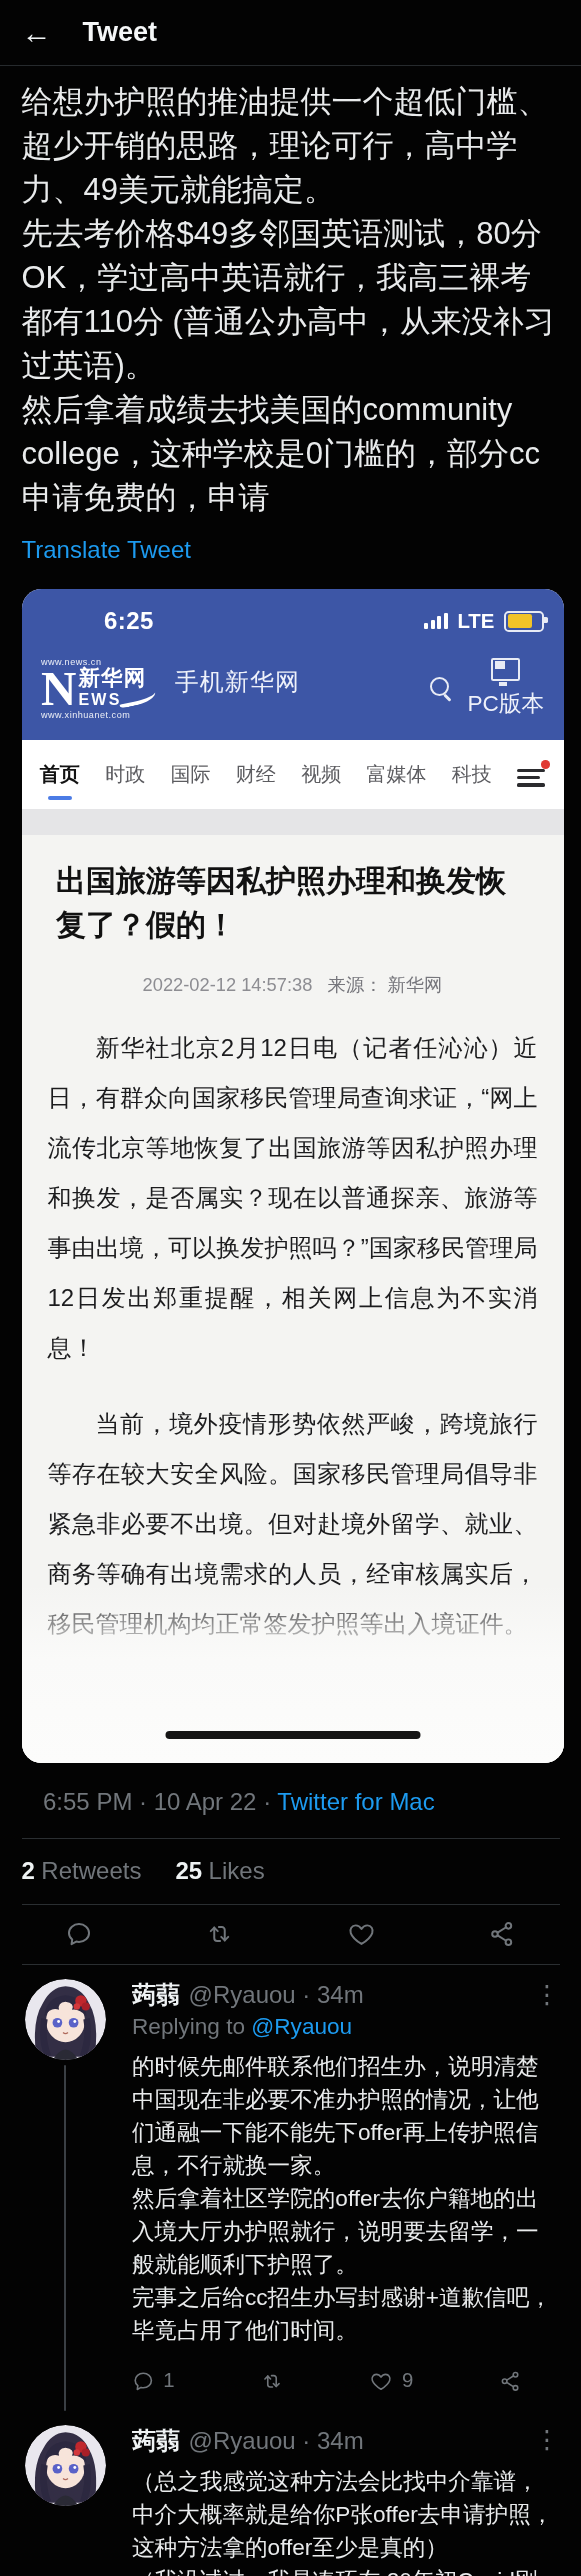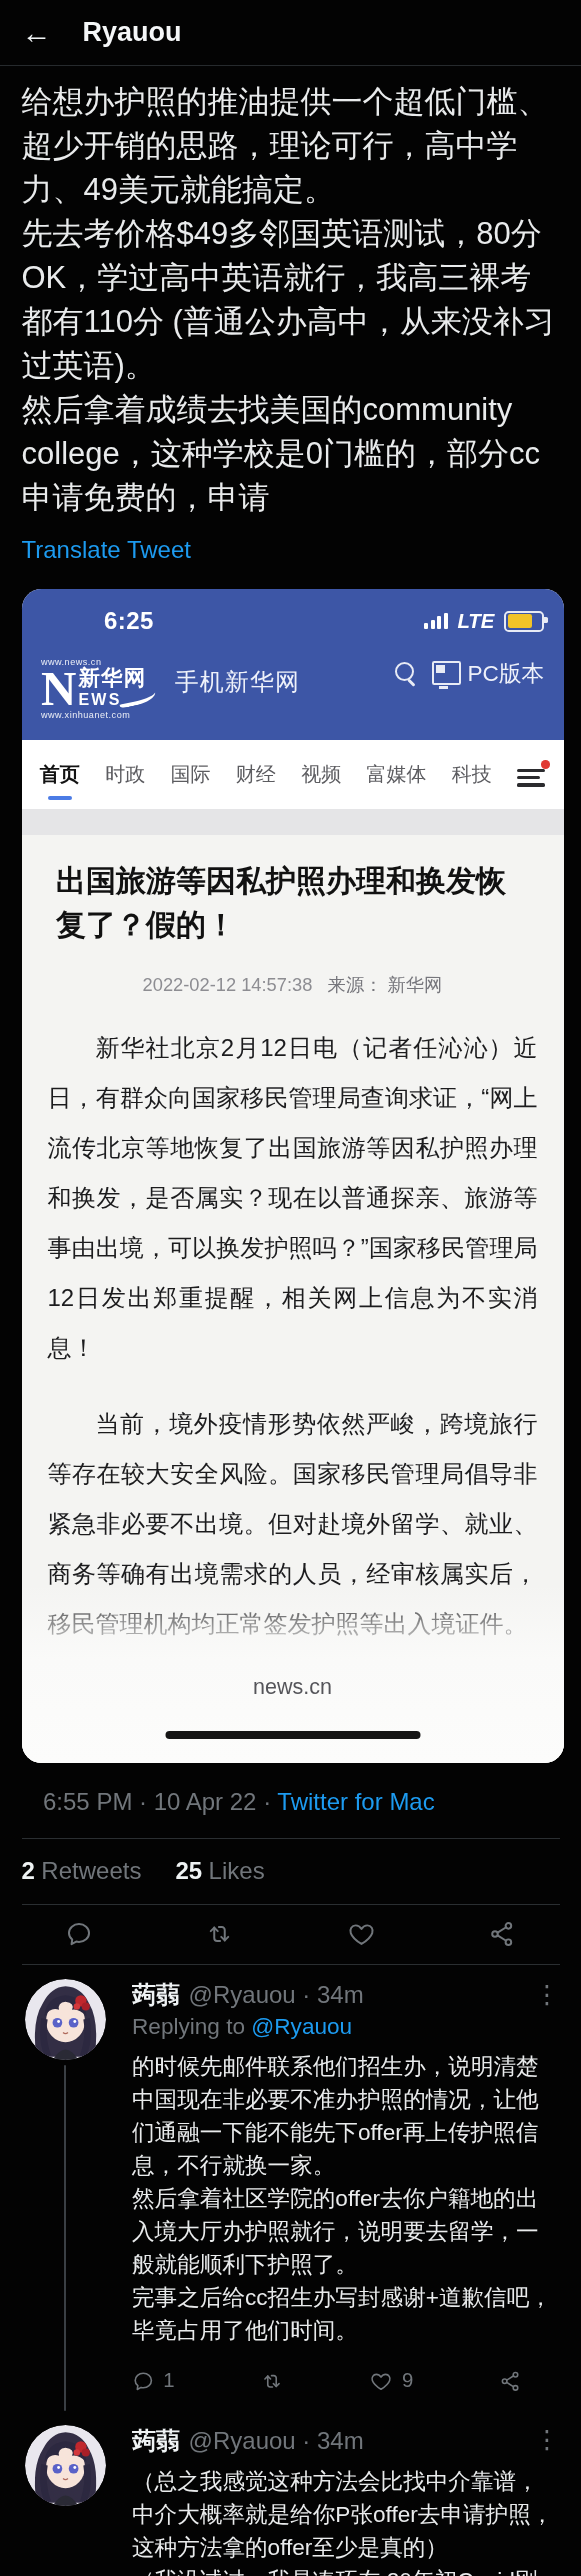--- a/index.html
+++ b/index.html
@@ -11,42 +11,42 @@
   .app-title{font-size:27px;font-weight:700;margin-left:31px;color:#f5f7f8;}
   
   .tweet{padding:0 21.5px;}
   .tweet-text{margin-top:14px;font-size:31px;line-height:44px;white-space:pre-line;color:#e9ebec;}
   .translate{margin-top:16px;font-size:24px;color:#1d9bf0;}
   
   .card{margin-top:25px;width:542px;border-radius:19.4px;overflow:hidden;background:#fff;}
   .card-blue{background:#3d56a6;padding:9.7px 19.4px 20.4px 19.4px;}
   .status-row{display:flex;align-items:center;height:45px;}
   .st-time{font-size:24px;font-weight:700;color:#fff;margin-left:63px;letter-spacing:0.5px;}
-  .st-right{margin-left:auto;display:flex;align-items:center;gap:9.7px;font-style:italic;}
+  .st-right{margin-left:auto;display:flex;align-items:center;gap:9.7px;}
   .sig{display:flex;align-items:flex-end;gap:2.7px;}
   .sig i{display:block;width:3.8px;background:#fff;border-radius:1.1px;}
   .lte{font-size:20.4px;font-weight:700;color:#fff;}
   .batt{position:relative;width:36px;height:17px;border:2.2px solid #e8ebf5;border-radius:4.8px;}
   .batt .fill{position:absolute;left:1.6px;top:1.6px;bottom:1.6px;width:24px;background:#f2c428;border-radius:2.2px;}
   .batt .nub{position:absolute;right:-5.4px;top:4.3px;width:3.2px;height:6.5px;background:#e8ebf5;border-radius:0 1.6px 1.6px 0;}
   .site-row{display:flex;align-items:flex-start;margin-top:14px;}
   .logo{color:#fff;line-height:1;}
   .logo .l-top,.logo .l-bot{font-size:9.1px;letter-spacing:0.5px;opacity:.9;}
   .logo .l-main{display:flex;align-items:flex-start;margin:1.1px 0;}
   .logo .l-n{font-family:"Liberation Serif","DejaVu Serif",serif;font-size:49px;font-weight:700;line-height:42px;}
   .logo .l-col{margin-left:2.2px;}
   .logo .l-cn{font-size:21.5px;font-weight:700;letter-spacing:1.1px;}
   .logo .l-ews{font-size:16px;font-weight:700;letter-spacing:2.2px;}
   .swoosh{display:inline-block;width:38px;height:12px;border-bottom:4.3px solid #fff;border-radius:0 0 60% 20%;transform:rotate(-12deg);margin-left:-3.2px;}
   .app-name{font-size:24px;color:#eef1fa;margin-left:18.3px;letter-spacing:1.1px;margin-top:8px;}
   .site-right{margin-left:auto;display:flex;align-items:center;gap:16px;}
   .search{position:relative;width:21.5px;height:21.5px;}
   .search .lens{position:absolute;left:0;top:0;width:15px;height:15px;border:2.7px solid #e8ebf5;border-radius:50%;}
   .search .stem{position:absolute;right:0;bottom:0;width:8.6px;height:2.7px;background:#e8ebf5;border-radius:1.6px;transform:rotate(45deg);}
-  .pcbox{display:flex;align-items:center;gap:6.5px;color:#eef1fa;font-size:22.6px;}
+  .pcbox{display:flex;align-items:center;gap:6.5px;color:#eef1fa;font-size:22.6px;flex-direction:column;}
   .monitor{width:25px;height:19.4px;border:2.7px solid #e8ebf5;border-radius:2.2px;position:relative;background:#3d56a6;}
   .monitor:after{content:"";position:absolute;left:5.4px;bottom:-6.5px;width:8.6px;height:3.8px;background:#e8ebf5;}
   .monitor .scr{position:absolute;left:1.6px;top:1.6px;width:9.7px;height:7.5px;background:#e8ebf5;}
   
   .card-nav{display:flex;align-items:center;justify-content:space-between;background:#ffffff;height:69px;padding:0 18.3px;}
   .nav-item{font-size:20px;color:#5c5c60;}
   .nav-item.active{color:#121212;font-weight:700;position:relative;}
   .nav-item.active:after{content:"";position:absolute;left:50%;transform:translateX(-50%);bottom:-12px;width:24px;height:4.3px;background:#4b7be5;border-radius:2.2px;}
   .burger{position:relative;width:28px;height:21.5px;}
   .burger i{display:block;height:3.2px;background:#2b2b2e;border-radius:1.6px;margin:4.3px 0;}
@@ -88,21 +88,21 @@
   .r-actions{display:flex;justify-content:space-between;align-items:center;margin:22.6px 0 18.3px 0;padding-right:38px;color:#71767b;font-size:20.4px;}
   .r-act{display:flex;align-items:center;gap:8.6px;}
 </style>
 </head>
 <body>
 
 <div class="page">
 
   <div class="app-header">
     <span class="back">←</span>
-    <span class="app-title">Ryauou</span>
+    <span class="app-title">Tweet</span>
   </div>
 
   <div class="tweet">
     <div class="tweet-text">给想办护照的推油提供一个超低门槛、超少开销的思路，理论可行，高中学力、49美元就能搞定。
 先去考价格$49多邻国英语测试，80分OK，学过高中英语就行，我高三裸考都有110分 (普通公办高中，从来没补习过英语)。
 然后拿着成绩去找美国的community college，这种学校是0门槛的，部分cc申请免费的，申请</div>
     <div class="translate">Translate Tweet</div>
 
     <div class="card">
       <div class="card-blue">
@@ -170,21 +170,20 @@
       <div class="article">
         <div class="art-title">出国旅游等因私护照办理和换发恢复了？假的！</div>
         <div class="art-date">
           <span>2022-02-12 14:57:38</span>&nbsp;&nbsp;
           <span class="src"><span>来源：</span>&nbsp;<span>新华网</span></span>
         </div>
         <div class="art-p">新华社北京2月12日电（记者任沁沁）近日，有群众向国家移民管理局查询求证，“网上流传北京等地恢复了出国旅游等因私护照办理和换发，是否属实？现在以普通探亲、旅游等事由出境，可以换发护照吗？”国家移民管理局12日发出郑重提醒，相关网上信息为不实消息！</div>
         <div class="art-p">当前，境外疫情形势依然严峻，跨境旅行等存在较大安全风险。国家移民管理局倡导非紧急非必要不出境。但对赴境外留学、就业、商务等确有出境需求的人员，经审核属实后，移民管理机构均正常签发护照等出入境证件。</div>
         <div class="art-clip">如有出入境政策调整变化，国家移民管理</div>
         <div class="art-bottom"></div>
-        <div class="art-footer">news.cn</div>
         <div class="home-bar"></div>
       </div>
     </div>
 
     <div class="meta-row">
       <span>6:55 PM · 10 Apr 22 ·</span>
       <span class="src">Twitter for Mac</span>
     </div>
   </div>
 

